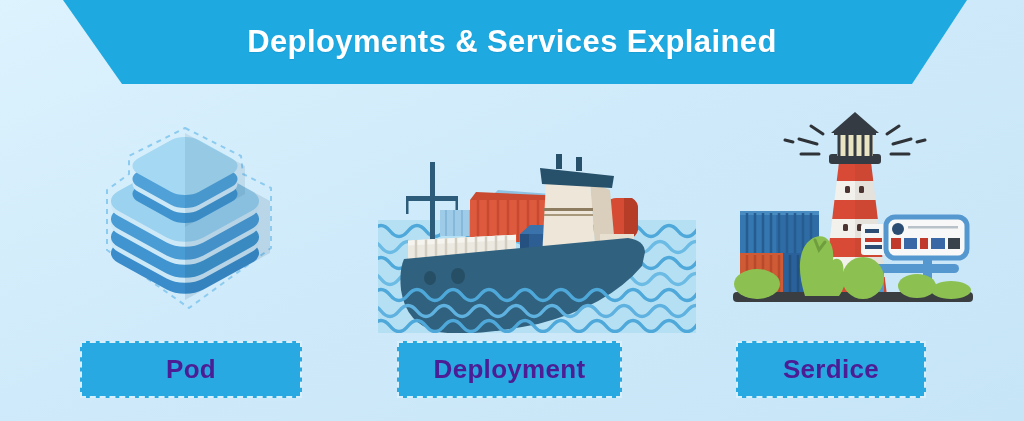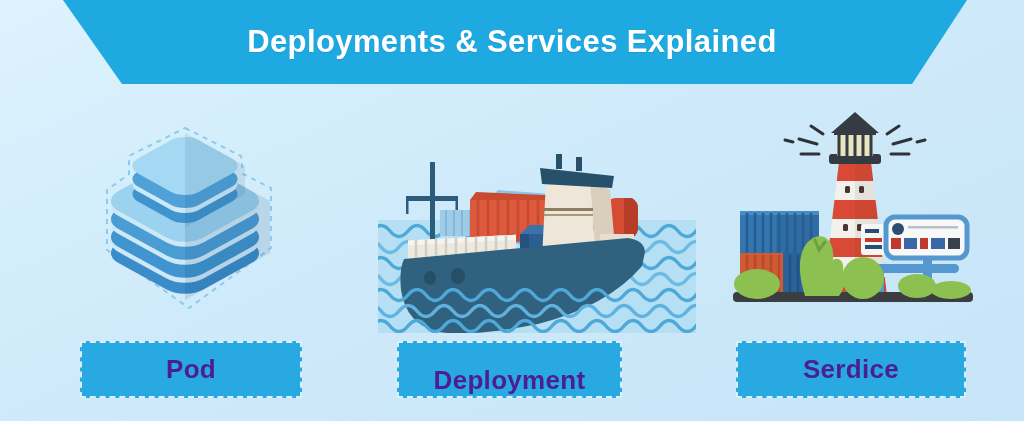--- a/index.html
+++ b/index.html
@@ -25,22 +25,22 @@
   .fig-deploy{left:378px; top:138px;}
   .fig-service{left:727px; top:106px;}
   
   .label{
     position:absolute; top:341px; height:57px; background:#29a9e1;
     border:2px dashed #d9f0fb; box-sizing:border-box;
     display:flex; align-items:center; justify-content:center;
     color:#4c1d95; font-size:26px; font-weight:bold; letter-spacing:.3px;
   }
   .label-pod{left:80px; width:222px;}
-  .label-deploy{left:397px; width:225px;align-items:flex-end;}
-  .label-service{left:736px; width:230px;}
+  .label-deploy{left:397px; width:225px;}
+  .label-service{left:736px; width:190px;}
 </style>
 </head>
 <body>
 
 <div class="stage">
 
   <div class="banner">
     <h1>Deployments &amp; Services Explained</h1>
   </div>
 

